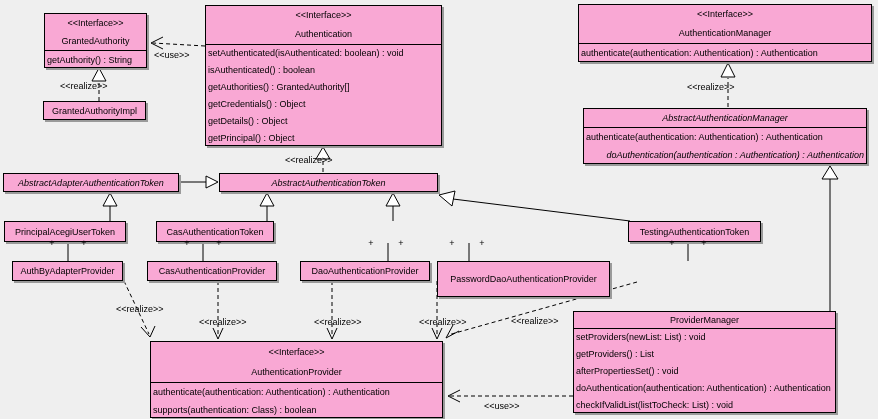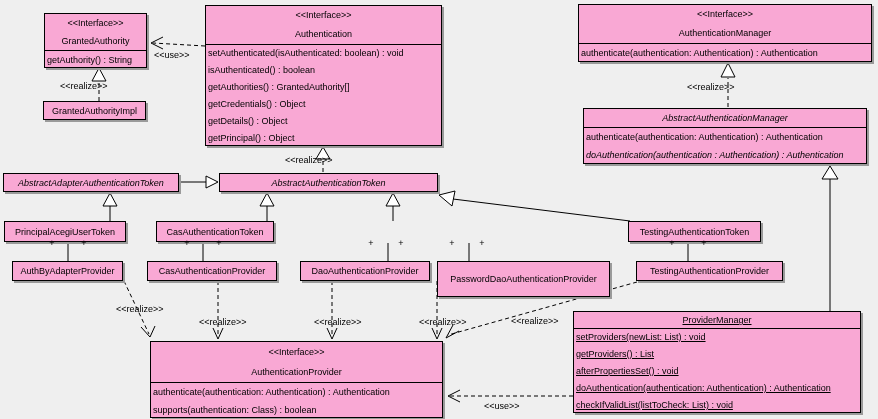--- a/index.html
+++ b/index.html
@@ -13,21 +13,21 @@
     box-shadow:2px 2px 0 #9a9a9a;box-sizing:border-box;white-space:nowrap;
   }
   .hdr{text-align:center;border-bottom:1px solid #000;}
   .hdr div{line-height:19px;}
   .methods div{padding:0 2px;white-space:nowrap;}
   .lh17 div{line-height:17px;}
   .lh18 div{line-height:18px;}
   .lh19 div{line-height:19px;}
   .simple{display:flex;align-items:center;justify-content:center;}
   .abstract-name{font-style:italic;}
-  .it{font-style:italic;}
+  .it{font-style:italic;text-align:right;}
   .elabel{position:absolute;white-space:nowrap;}
   .plus{position:absolute;width:10px;height:11px;line-height:11px;text-align:center;}
 
   
   #b-ga  {left:44px; top:13px; width:103px;height:55px;}
   #b-ga .hdr div{line-height:18px;}
   #b-gai {left:43px; top:101px;width:103px;height:19px;}
   #b-auth{left:205px;top:5px;  width:237px;height:141px;}
   #b-am  {left:578px;top:4px;  width:294px;height:58px;}
   #b-aam {left:583px;top:108px;width:284px;height:56px;}
@@ -38,21 +38,21 @@
   #b-cat {left:156px;top:221px;width:118px;height:21px;}
   #b-upat{left:356px;top:221px;width:189px;height:21px;}
   #b-tat {left:628px;top:221px;width:133px;height:21px;}
   #b-abap{left:12px; top:261px;width:111px;height:20px;}
   #b-cap {left:147px;top:261px;width:130px;height:20px;}
   #b-dap {left:300px;top:261px;width:130px;height:20px;}
   #b-pdap{left:437px;top:261px;width:173px;height:36px;}
   #b-tap {left:636px;top:261px;width:147px;height:20px;}
   #b-ap  {left:150px;top:341px;width:293px;height:77px;}
   #b-ap .hdr div{line-height:20px;}
-  #b-pm  {left:573px;top:311px;width:288px;height:102px;text-decoration:underline;}
+  #b-pm  {left:573px;top:311px;width:263px;height:102px;}
   #b-pm .hdr{line-height:16px;}
 
   
   #lbl-use-top {left:154px;top:50px;}
   #lbl-r-ga    {left:60px; top:81px;}
   #lbl-r-auth  {left:285px;top:155px;}
   #lbl-r-am    {left:687px;top:82px;}
   #lbl-r-p1    {left:116px;top:304px;}
   #lbl-r-p2    {left:199px;top:317px;}
   #lbl-r-p3    {left:314px;top:317px;}
@@ -241,23 +241,20 @@
   </div>
   <div class="box simple" id="b-dap">
     <span>DaoAuthenticationProvider</span>
   </div>
   <div class="box simple" id="b-cap">
     <span>CasAuthenticationProvider</span>
   </div>
   <div class="box simple" id="b-pdap">
     <span>PasswordDaoAuthenticationProvider</span>
   </div>
-  <div class="box simple" id="b-tap">
-    <span>TestingAuthenticationProvider</span>
-  </div>
 
   <div class="box" id="b-ap">
     <div class="hdr">
       <div>&lt;&lt;Interface&gt;&gt;</div>
       <div>AuthenticationProvider</div>
     </div>
     <div class="methods lh18">
       <div>authenticate(authentication: Authentication) : Authentication</div>
       <div>supports(authentication: Class) : boolean</div>
     </div>

